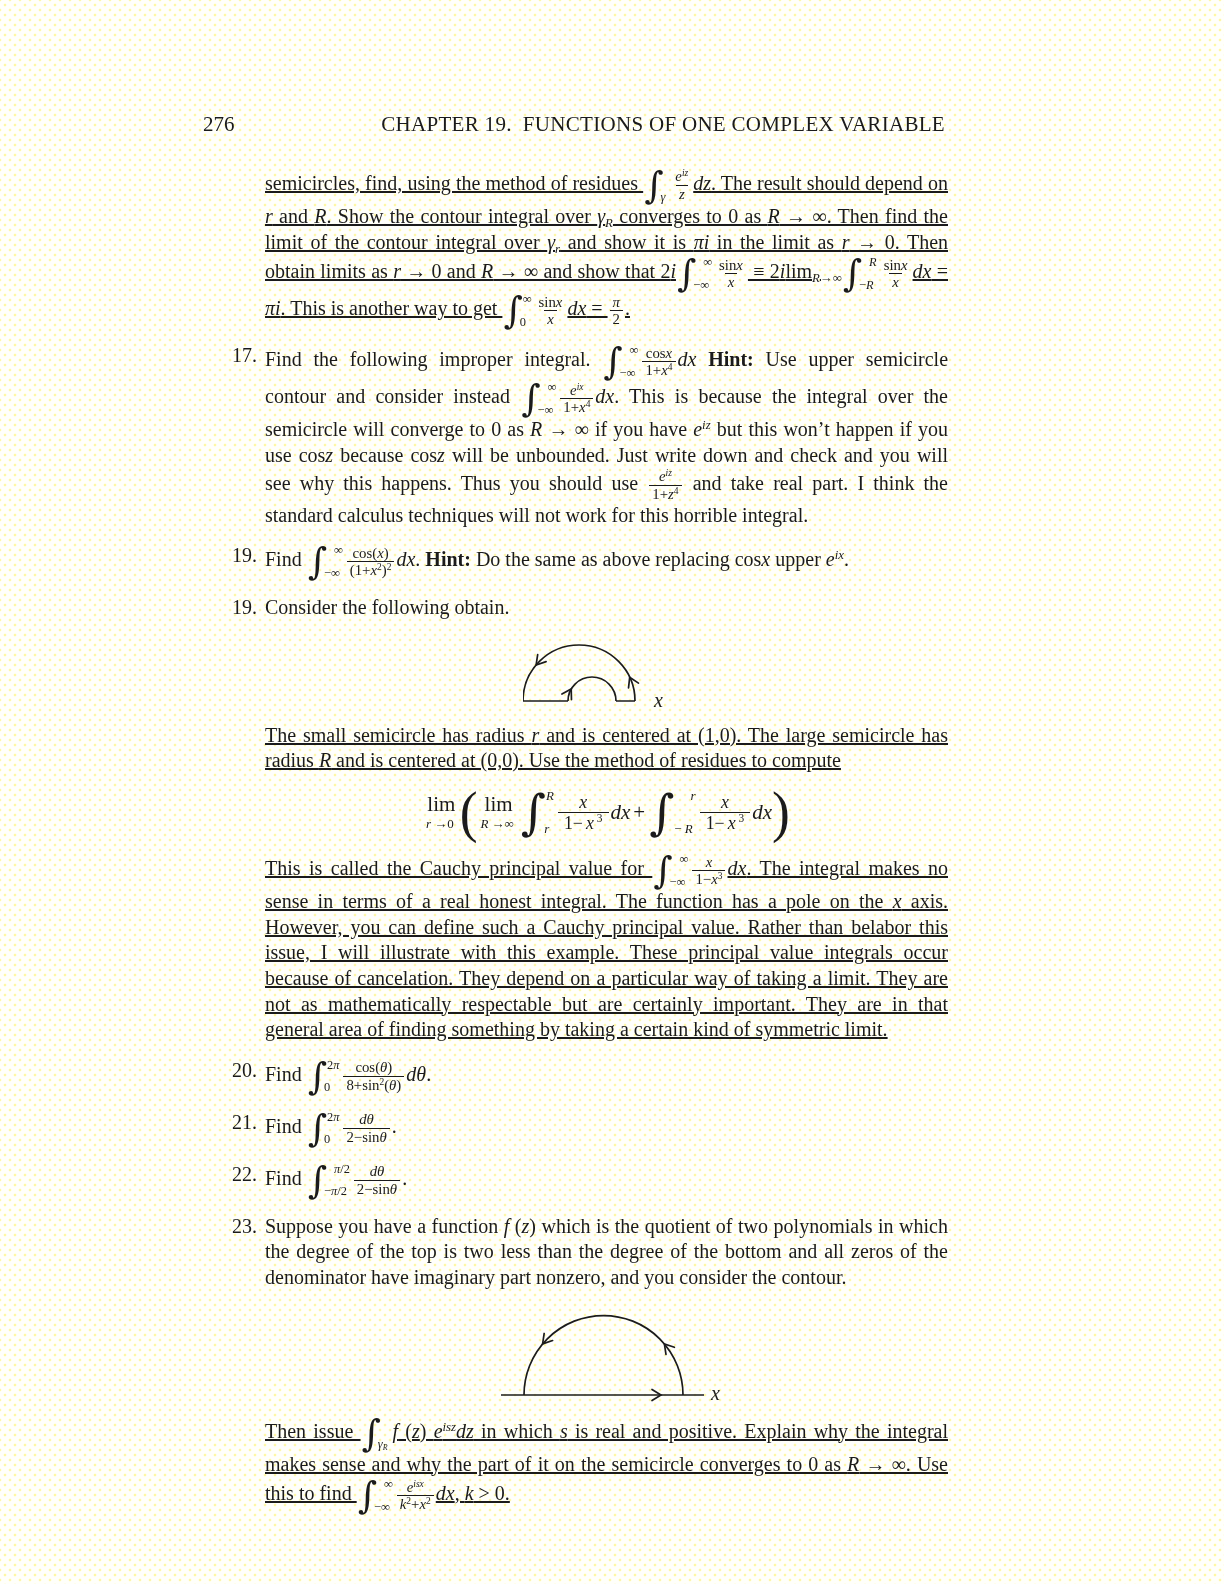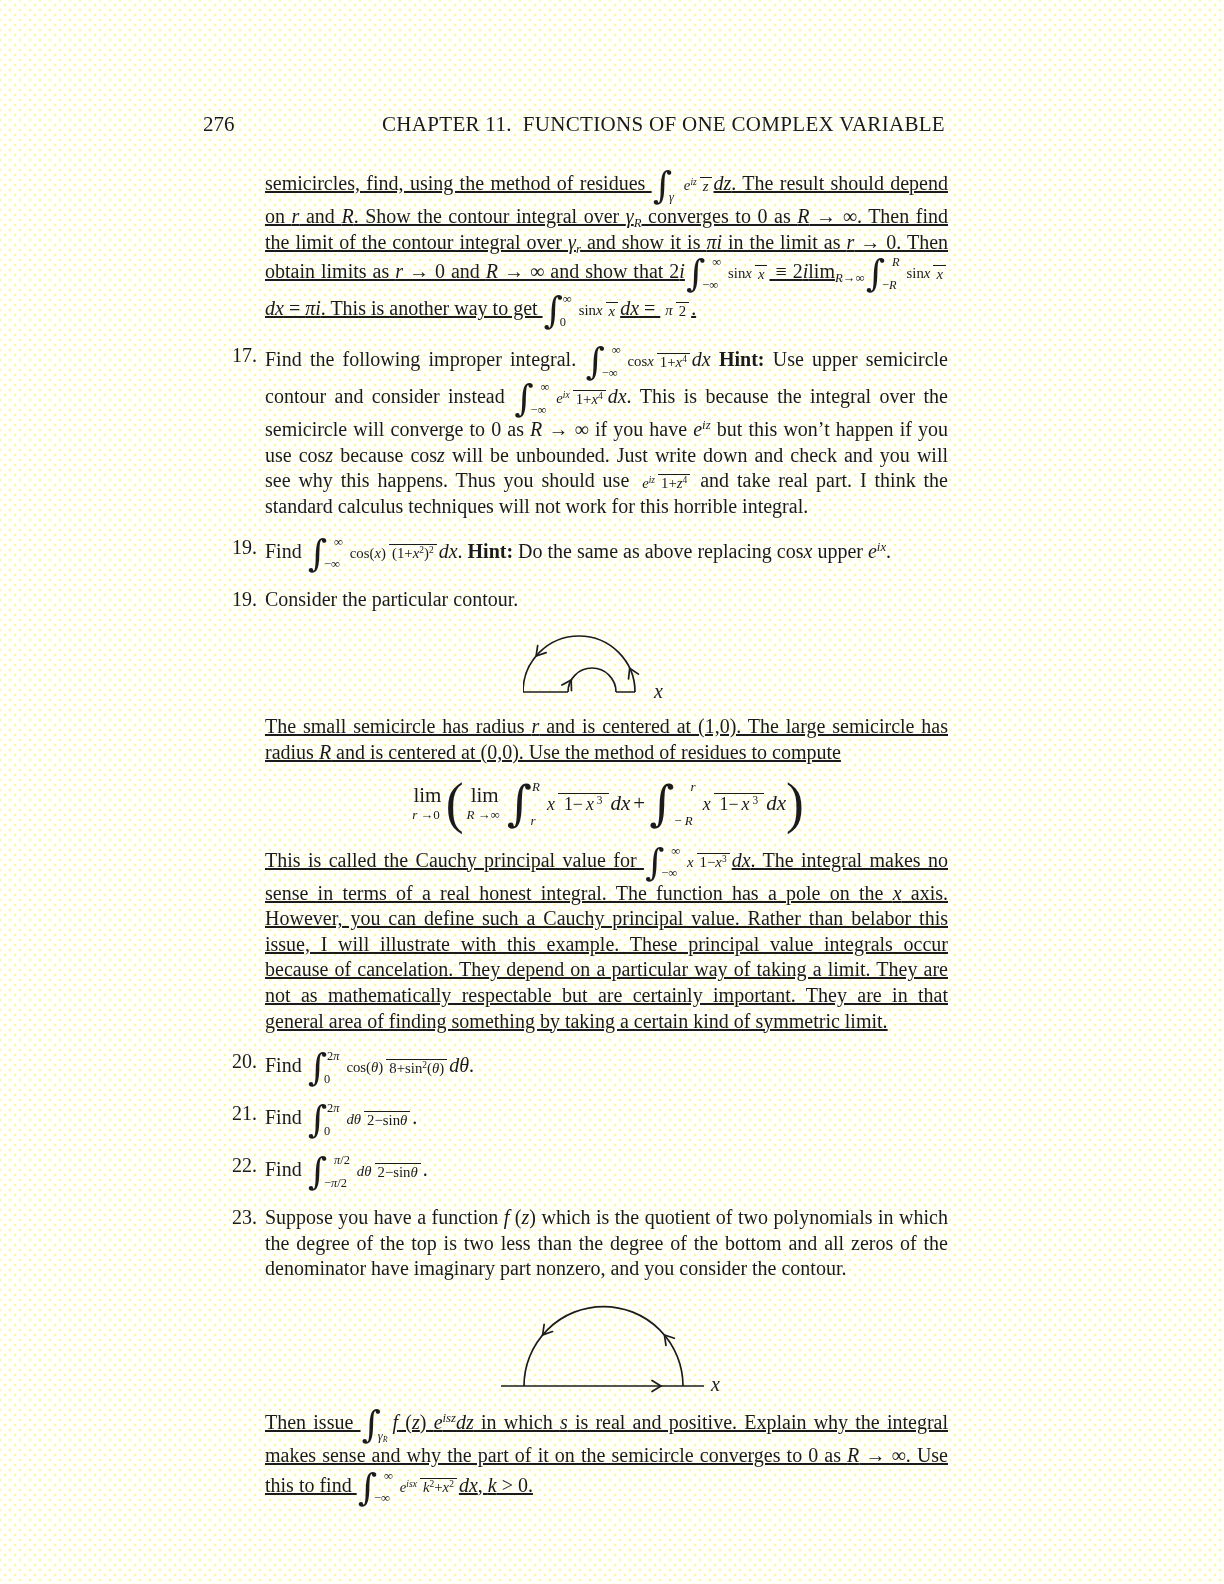--- a/index.html
+++ b/index.html
@@ -33,21 +33,21 @@
   .itext { display: block; }
 
   
   .rn { }
   .mi { font-style: italic; }
   .bf { font-weight: bold; }
   .msup, .msub { font-size: 0.64em; line-height: 0; }
   .msup { vertical-align: 0.55em; }
   .msub { vertical-align: -0.28em; }
 
-  .frac { display: inline-flex; flex-direction: row; align-items: center;
+  .frac { display: inline-flex; flex-direction: column; align-items: center;
           vertical-align: middle; font-size: 0.74em; line-height: 1.12;
           margin: 0 2px; text-align: center; }
   .frac .num { padding: 0 3px; }
   .frac .den { border-top: 1.4px solid #1b1b1b; padding: 0 3px; }
 
   .mint { display: inline-flex; align-items: stretch; vertical-align: middle;
           margin: 0 2px 0 1px; }
   .iglyph { font-family: "DejaVu Serif", "DejaVu Sans", serif;
             font-size: 1.85em; line-height: 1; align-self: center; }
   .ilims { display: inline-flex; flex-direction: column;
@@ -77,21 +77,21 @@
   svg text { font-family: "Liberation Serif", "DejaVu Serif", serif;
              font-style: italic; font-size: 20px; fill: #1b1b1b; }
 </style>
 </head>
 <body>
 
 <div class="page">
 
   <div class="hdr">
     <span class="pgnum">276</span>
-    <span class="chap">CHAPTER 11.  FUNCTIONS OF ONE COMPLEX VARIABLE</span>
+    <span class="chap">CHAPTER 19.  FUNCTIONS OF ONE COMPLEX VARIABLE</span>
   </div>
 
   <div class="textcol">
 
     <p class="para"><span class="rn">semicircles, find, using the method of residues </span><span class="mint">
           <span class="iglyph">∫</span>
           <span class="ilims">
             <span class="iu"></span>
             <span class="il"><span class="mi">γ</span></span>
           </span>
@@ -165,21 +165,21 @@
               <span class="il"><span class="rn">−∞</span></span>
             </span>
           </span><span class="frac">
             <span class="num"><span class="rn">cos(</span><span class="mi">x</span><span class="rn">)</span></span>
             <span class="den"><span class="rn">(1+</span><span class="mi">x</span><span class="msup"><span class="rn">2</span></span><span class="rn">)</span><span class="msup"><span class="rn">2</span></span></span>
           </span><span class="mi">dx</span><span class="rn">. </span><span class="bf">Hint:</span><span class="rn"> Do the same as above replacing cos</span><span class="mi">x</span><span class="rn"> upper </span><span class="mi">e</span><span class="msup"><span class="mi">ix</span></span><span class="rn">.</span></div>
     </div>
 
     <div class="item">
       <span class="inum">19.</span>
-      <div class="itext"><span class="rn">Consider the particular contour.</span></div>
+      <div class="itext"><span class="rn">Consider the following obtain.</span></div>
 
       <div class="figwrap">
         <svg width="160" height="82" viewBox="0 0 160 82">
           <path class="ln" d="M 0,72 H 45 M 45,72 A 24,24 0 0 1 93,72 M 93,72 H 112 M 0,72 A 56,56 0 0 1 112,72"></path>
           <path class="ah" d="M -9,-5.5 L 0,0 L -9,5.5" transform="translate(13.1,36) rotate(130)"></path>
           <path class="ah" d="M -9,-5.5 L 0,0 L -9,5.5" transform="translate(106.7,48.3) rotate(-115)"></path>
           <path class="ah" d="M -9,-5.5 L 0,0 L -9,5.5" transform="translate(48.2,60) rotate(-60)"></path>
           <text x="131" y="78">x</text>
         </svg>
       </div>

